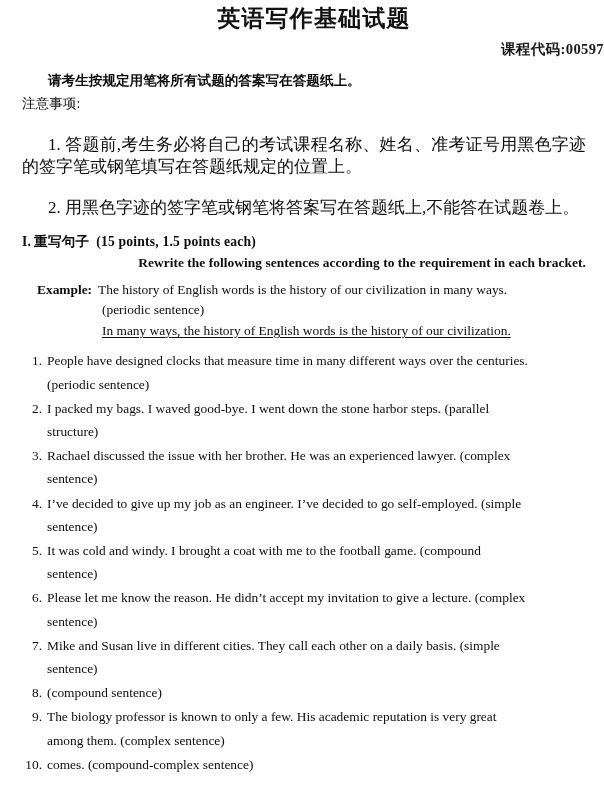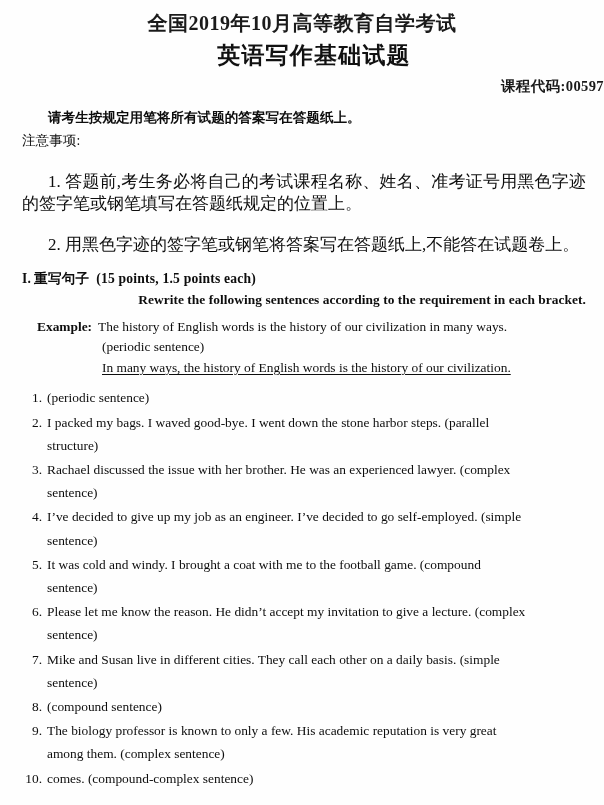--- a/index.html
+++ b/index.html
@@ -168,21 +168,20 @@
   .q-cont {
     display: block;
   }
 </style>
 </head>
 <body>
 
 <div class="page">
 
   <div class="hdr">
-    <div class="hdr-line1">全国2019年10月高等教育自学考试</div>
     <div class="hdr-line2">英语写作基础试题</div>
     <div class="hdr-line3">课程代码:00597</div>
   </div>
 
   <div class="body-wrap">
 
     <div class="cn indent2">请考生按规定用笔将所有试题的答案写在答题纸上。</div>
 
     <div class="notice-head">注意事项:</div>
 
@@ -204,20 +203,21 @@
         </div>
         <div class="ex-sub">(periodic sentence)</div>
         <div class="ex-answer"><span class="u">In many ways, the history of English words is the history of our civilization.</span></div>
       </div>
 
       <div class="qlist">
 
         <div class="q">
           <span class="q-num">1.</span>
           <span class="q-body">
+            <span>People have designed clocks that measure time in many different ways over the centuries.</span>
             <span class="q-cont">(periodic sentence)</span>
           </span>
         </div>
 
         <div class="q">
           <span class="q-num">2.</span>
           <span class="q-body">
             <span>I packed my bags. I waved good-bye. I went down the stone harbor steps. (parallel</span>
             <span class="q-cont">structure)</span>
           </span>

